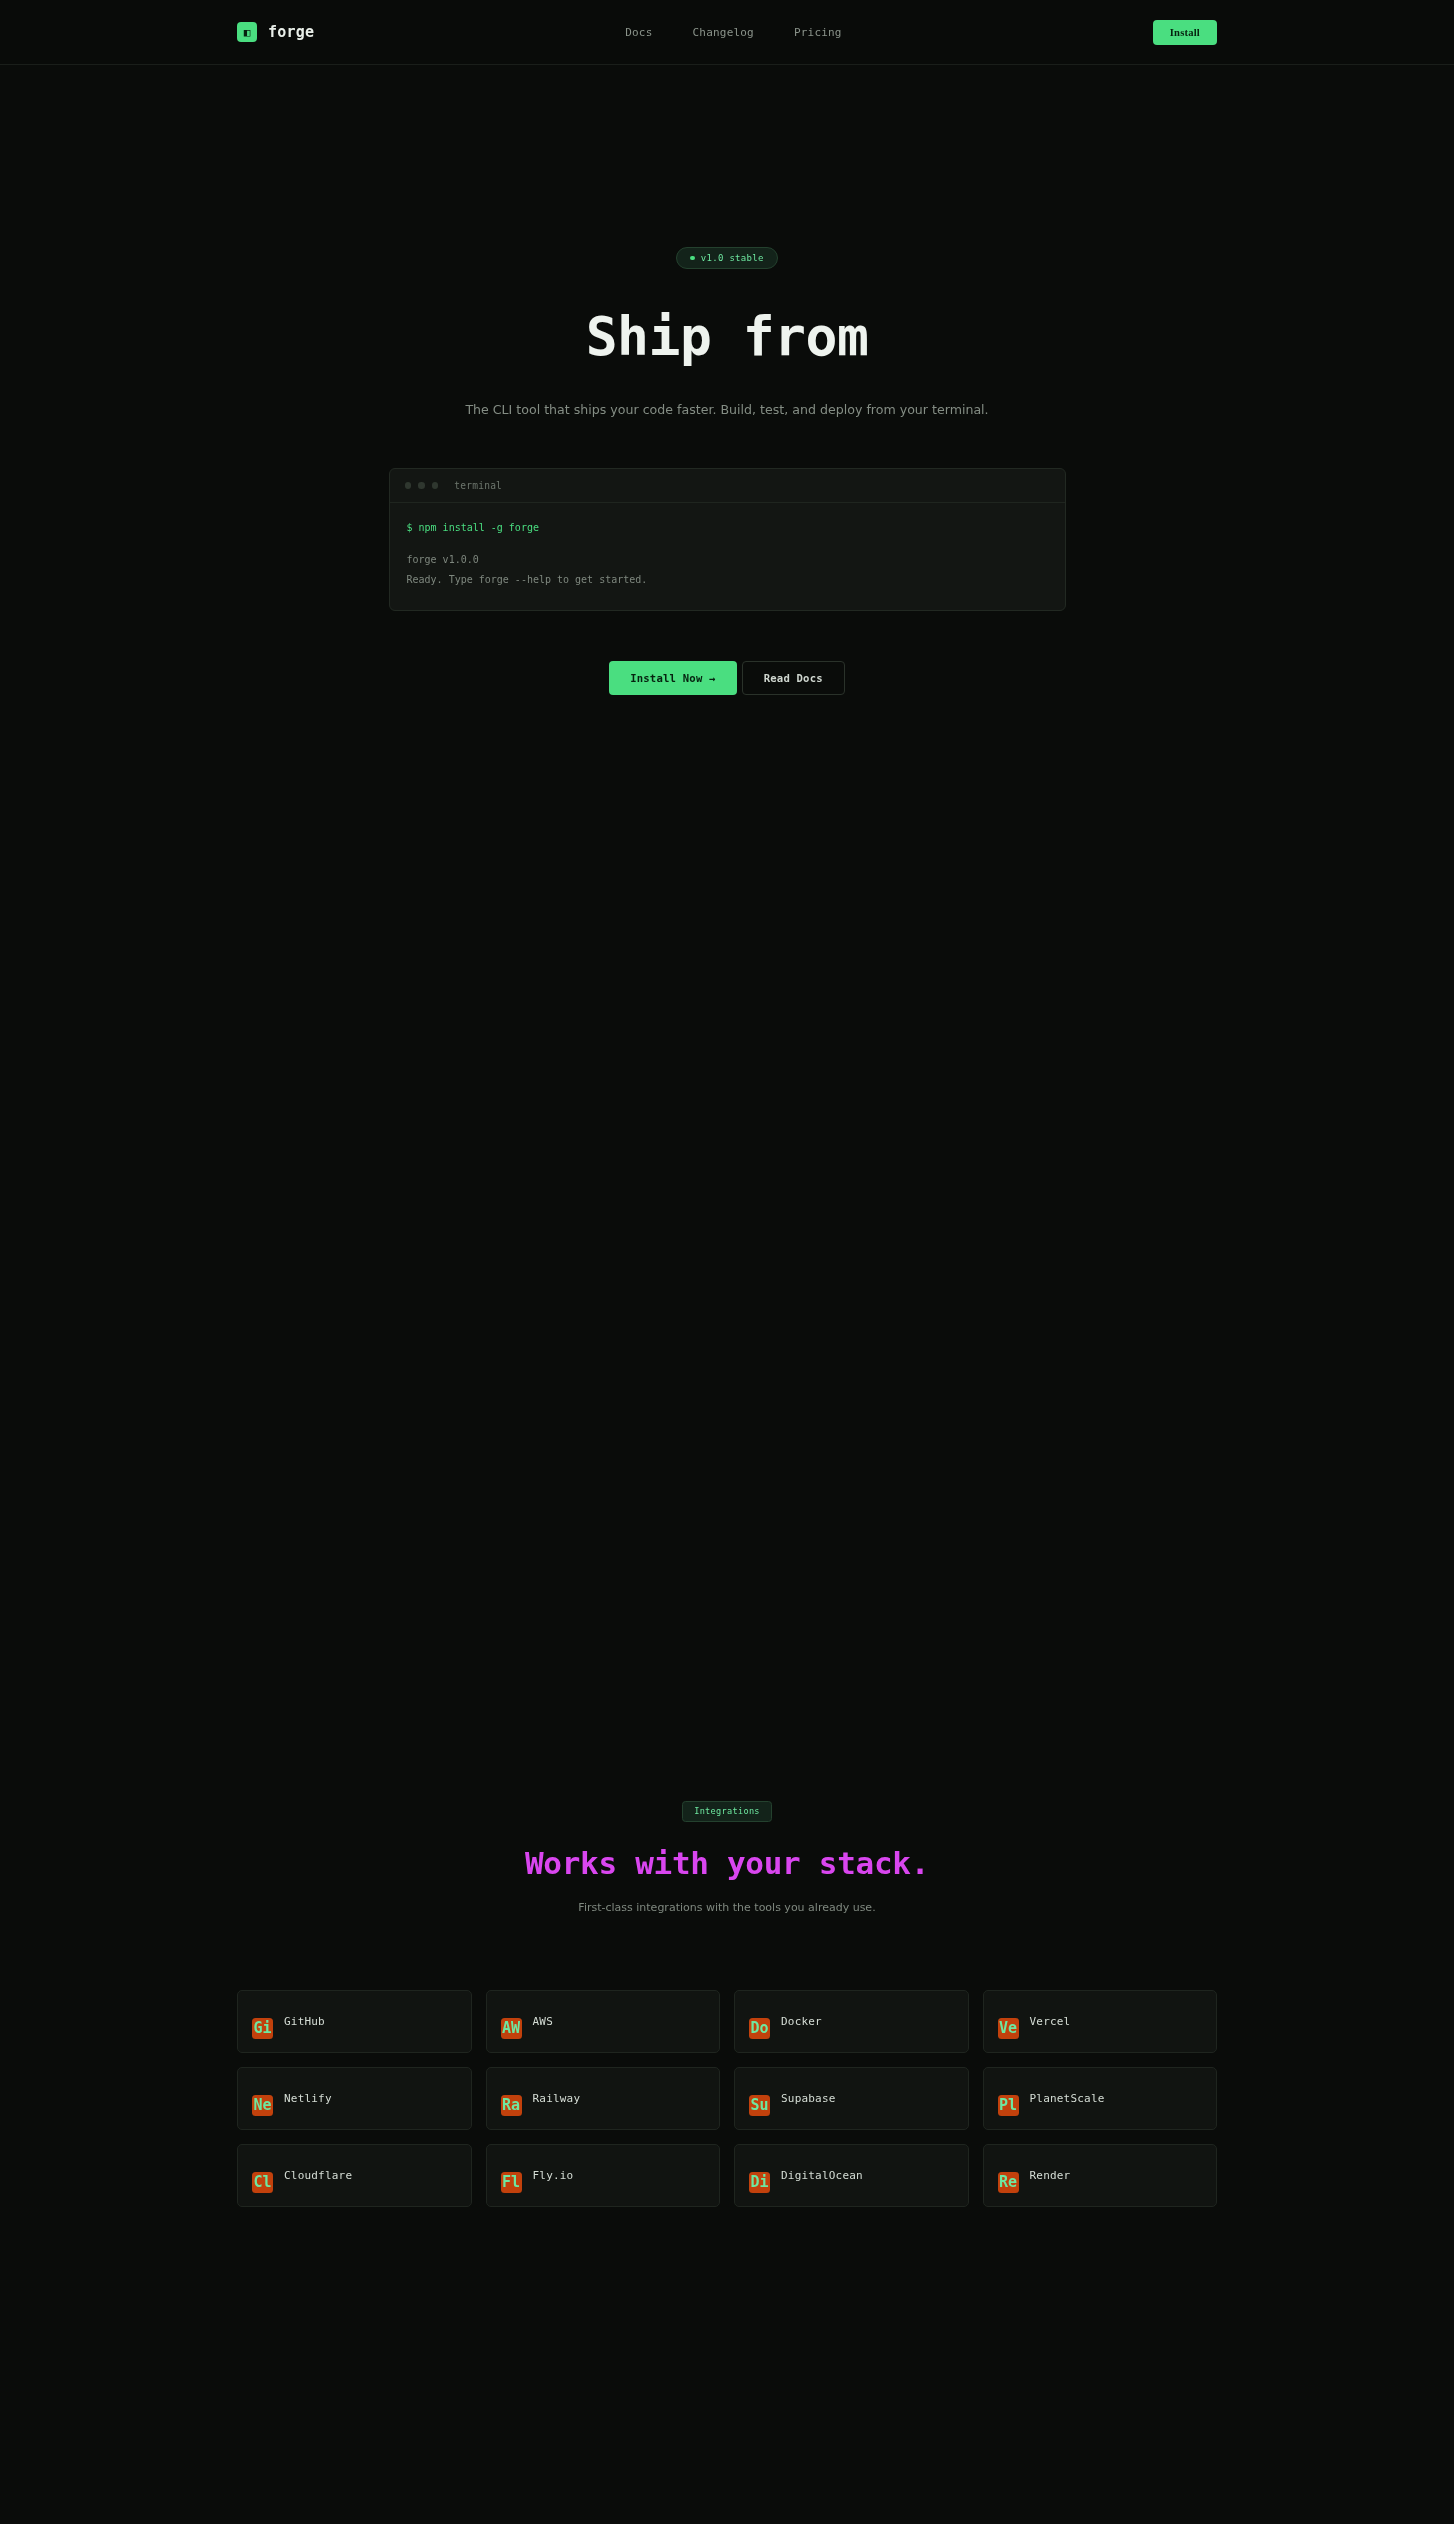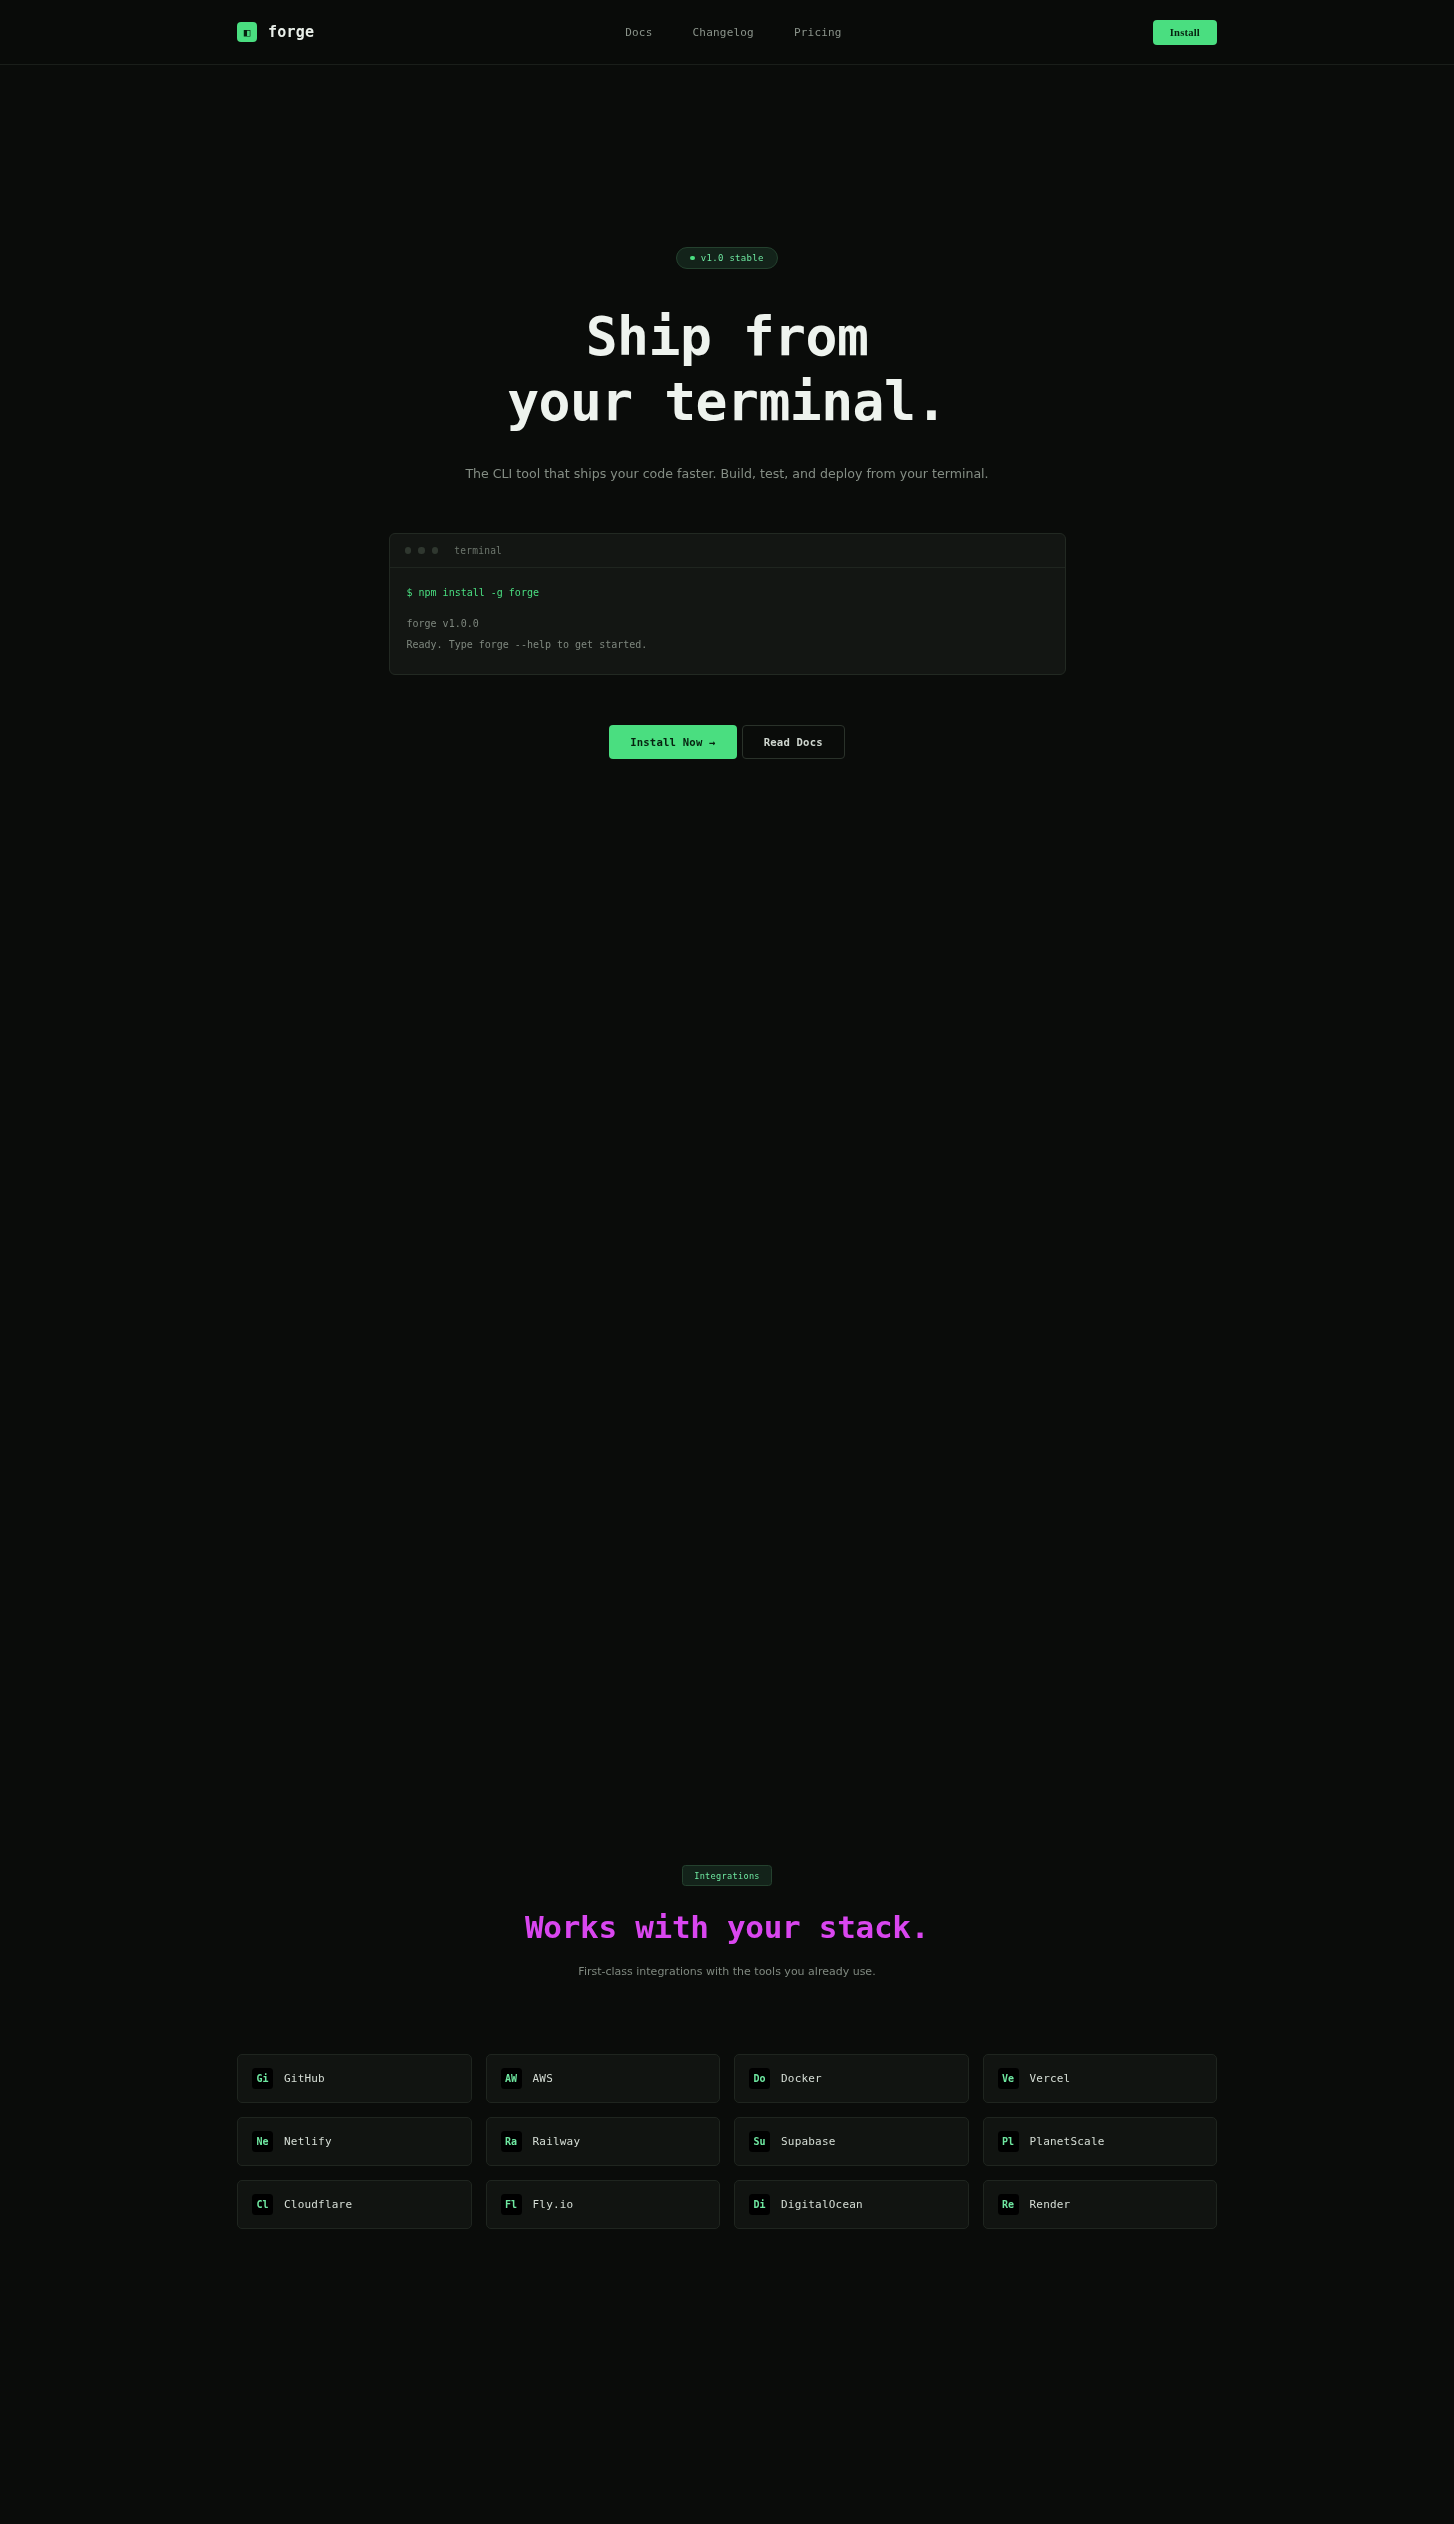--- a/index.html
+++ b/index.html
@@ -125,23 +125,23 @@
     display:grid;grid-template-columns:repeat(4,1fr);
     gap:14px;
   }
   .int-card{
     display:flex;align-items:center;gap:11px;
     background:#111411;border:0.5px solid #1f251f;border-radius:5px;
     padding:13px 14px;text-align:left;
   }
   .int-badge{
     width:21px;height:21px;border-radius:3.5px;
-    background:#000000;color:#6ee7a0;
+    background:#c2410c;color:#6ee7a0;
     display:flex;align-items:center;justify-content:center;
-    font-size:10px;font-weight:700;flex:0 0 auto;
+    font-size:15px;font-weight:700;flex:0 0 auto;margin-top:14px;
   }
   .int-name{font-size:11px;color:#d6ded6;letter-spacing:0.2px;}
 
   
   .usage{padding-top:576px;}
 </style>
 </head>
 <body>
 
 <div class="page">
@@ -161,21 +161,20 @@
     </div>
   </div>
 
   <div class="hero">
     <div class="pill">
       <span class="dot"></span>
       <span>v1.0 stable</span>
     </div>
     <h1 class="hero-title">
       <span>Ship from</span><br>
-      <span>your terminal.</span>
     </h1>
     <p class="hero-sub">The CLI tool that ships your code faster. Build, test, and deploy from your terminal.</p>
 
     <div class="term">
       <div class="term-bar">
         <span class="tdot"></span>
         <span class="tdot"></span>
         <span class="tdot"></span>
         <span class="term-title">terminal</span>
       </div>

